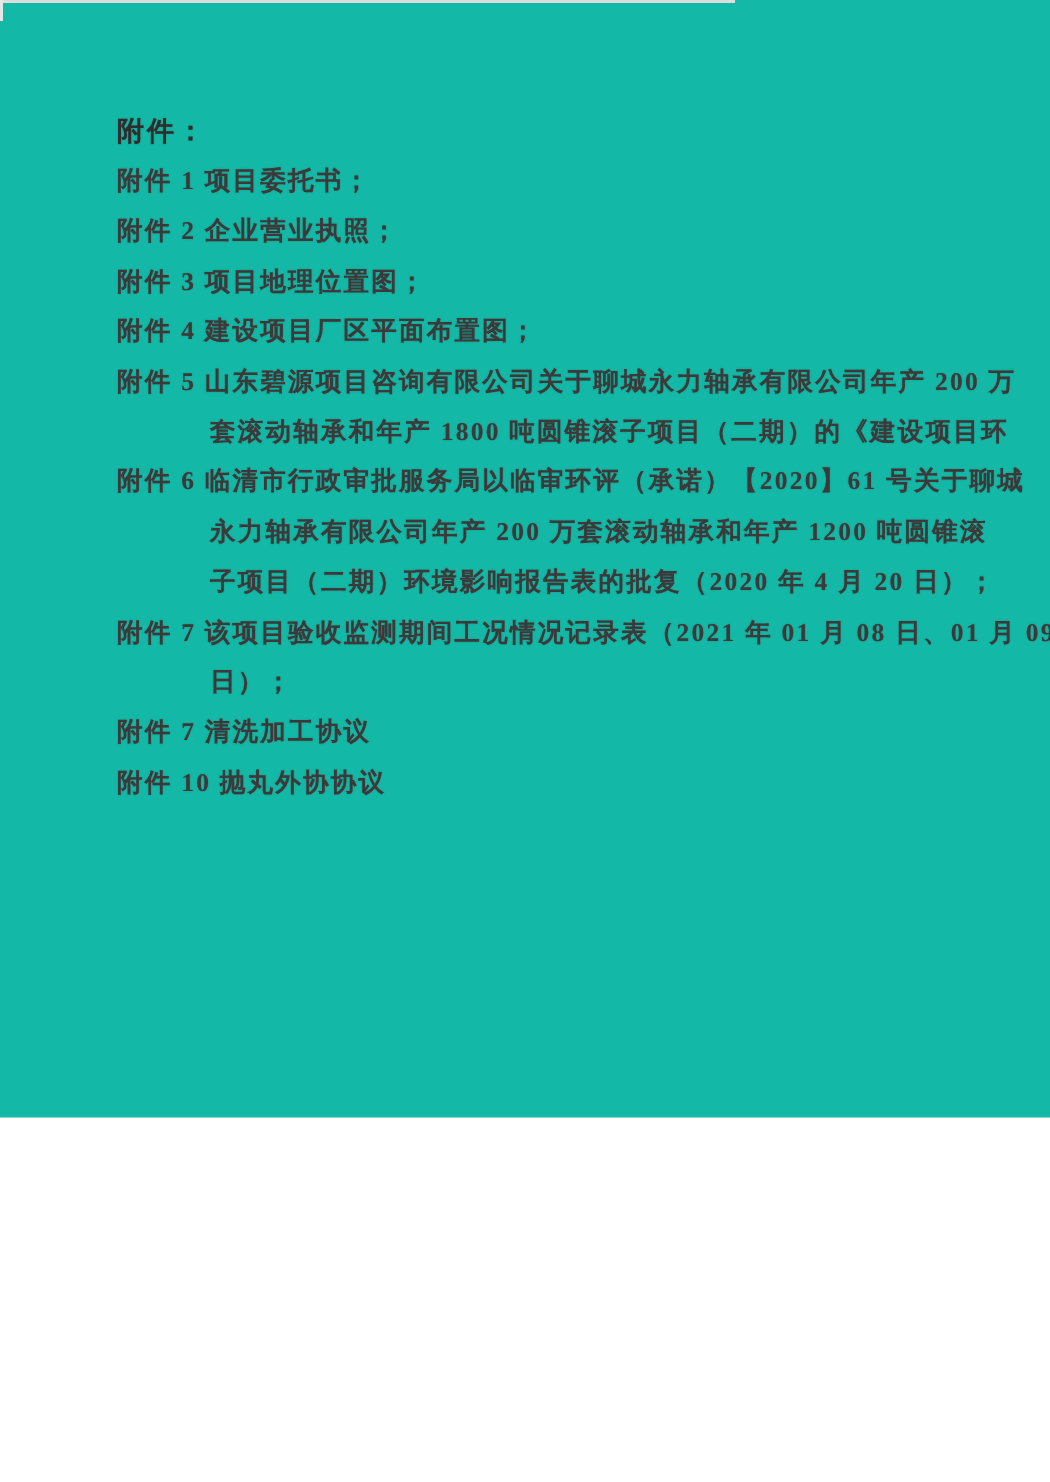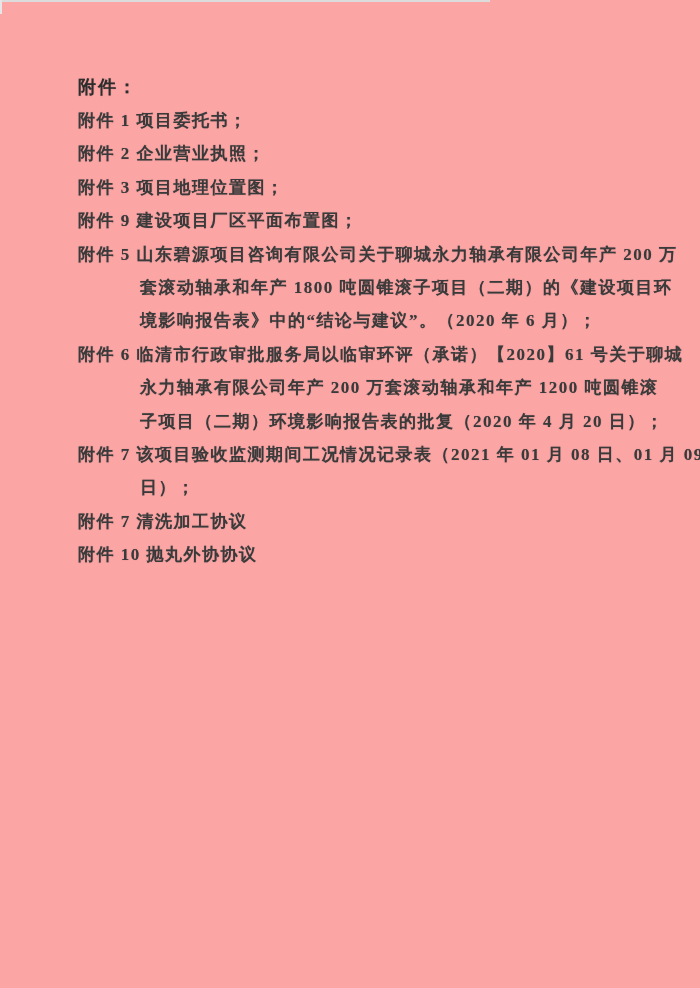--- a/index.html
+++ b/index.html
@@ -9,23 +9,23 @@
   }
   body {
     width: 700px;
     height: 988px;
     overflow: hidden;
     font-family: "Liberation Serif", "DejaVu Serif", serif;
   }
   .page {
     position: relative;
     width: 700px;
-    height: 988px;
+    height: 745px;
     box-sizing: border-box;
-    background: #fca5a5;
+    background: #14b8a6;
     padding: 71px 58px 0 78px;
   }
   
   .scan-edge-top {
     position: absolute;
     top: 0; left: 0;
     width: 490px; height: 2px;
     background: #dcdcdc;
   }
   .scan-edge-left {
@@ -75,27 +75,26 @@
 
   <div class="item">
     <div class="line">附件 2 企业营业执照；</div>
   </div>
 
   <div class="item">
     <div class="line">附件 3 项目地理位置图；</div>
   </div>
 
   <div class="item">
-    <div class="line">附件 9 建设项目厂区平面布置图；</div>
+    <div class="line">附件 4 建设项目厂区平面布置图；</div>
   </div>
 
   <div class="item">
     <div class="line">附件 5 山东碧源项目咨询有限公司关于聊城永力轴承有限公司年产 200 万</div>
     <div class="line cont">套滚动轴承和年产 1800 吨圆锥滚子项目（二期）的《建设项目环</div>
-    <div class="line cont">境影响报告表》中的“结论与建议”。（2020 年 6 月）；</div>
   </div>
 
   <div class="item">
     <div class="line">附件 6 临清市行政审批服务局以临审环评（承诺）【2020】61 号关于聊城</div>
     <div class="line cont">永力轴承有限公司年产 200 万套滚动轴承和年产 1200 吨圆锥滚</div>
     <div class="line cont">子项目（二期）环境影响报告表的批复（2020 年 4 月 20 日）；</div>
   </div>
 
   <div class="item">
     <div class="line">附件 7 该项目验收监测期间工况情况记录表（2021 年 01 月 08 日、01 月 09</div>

